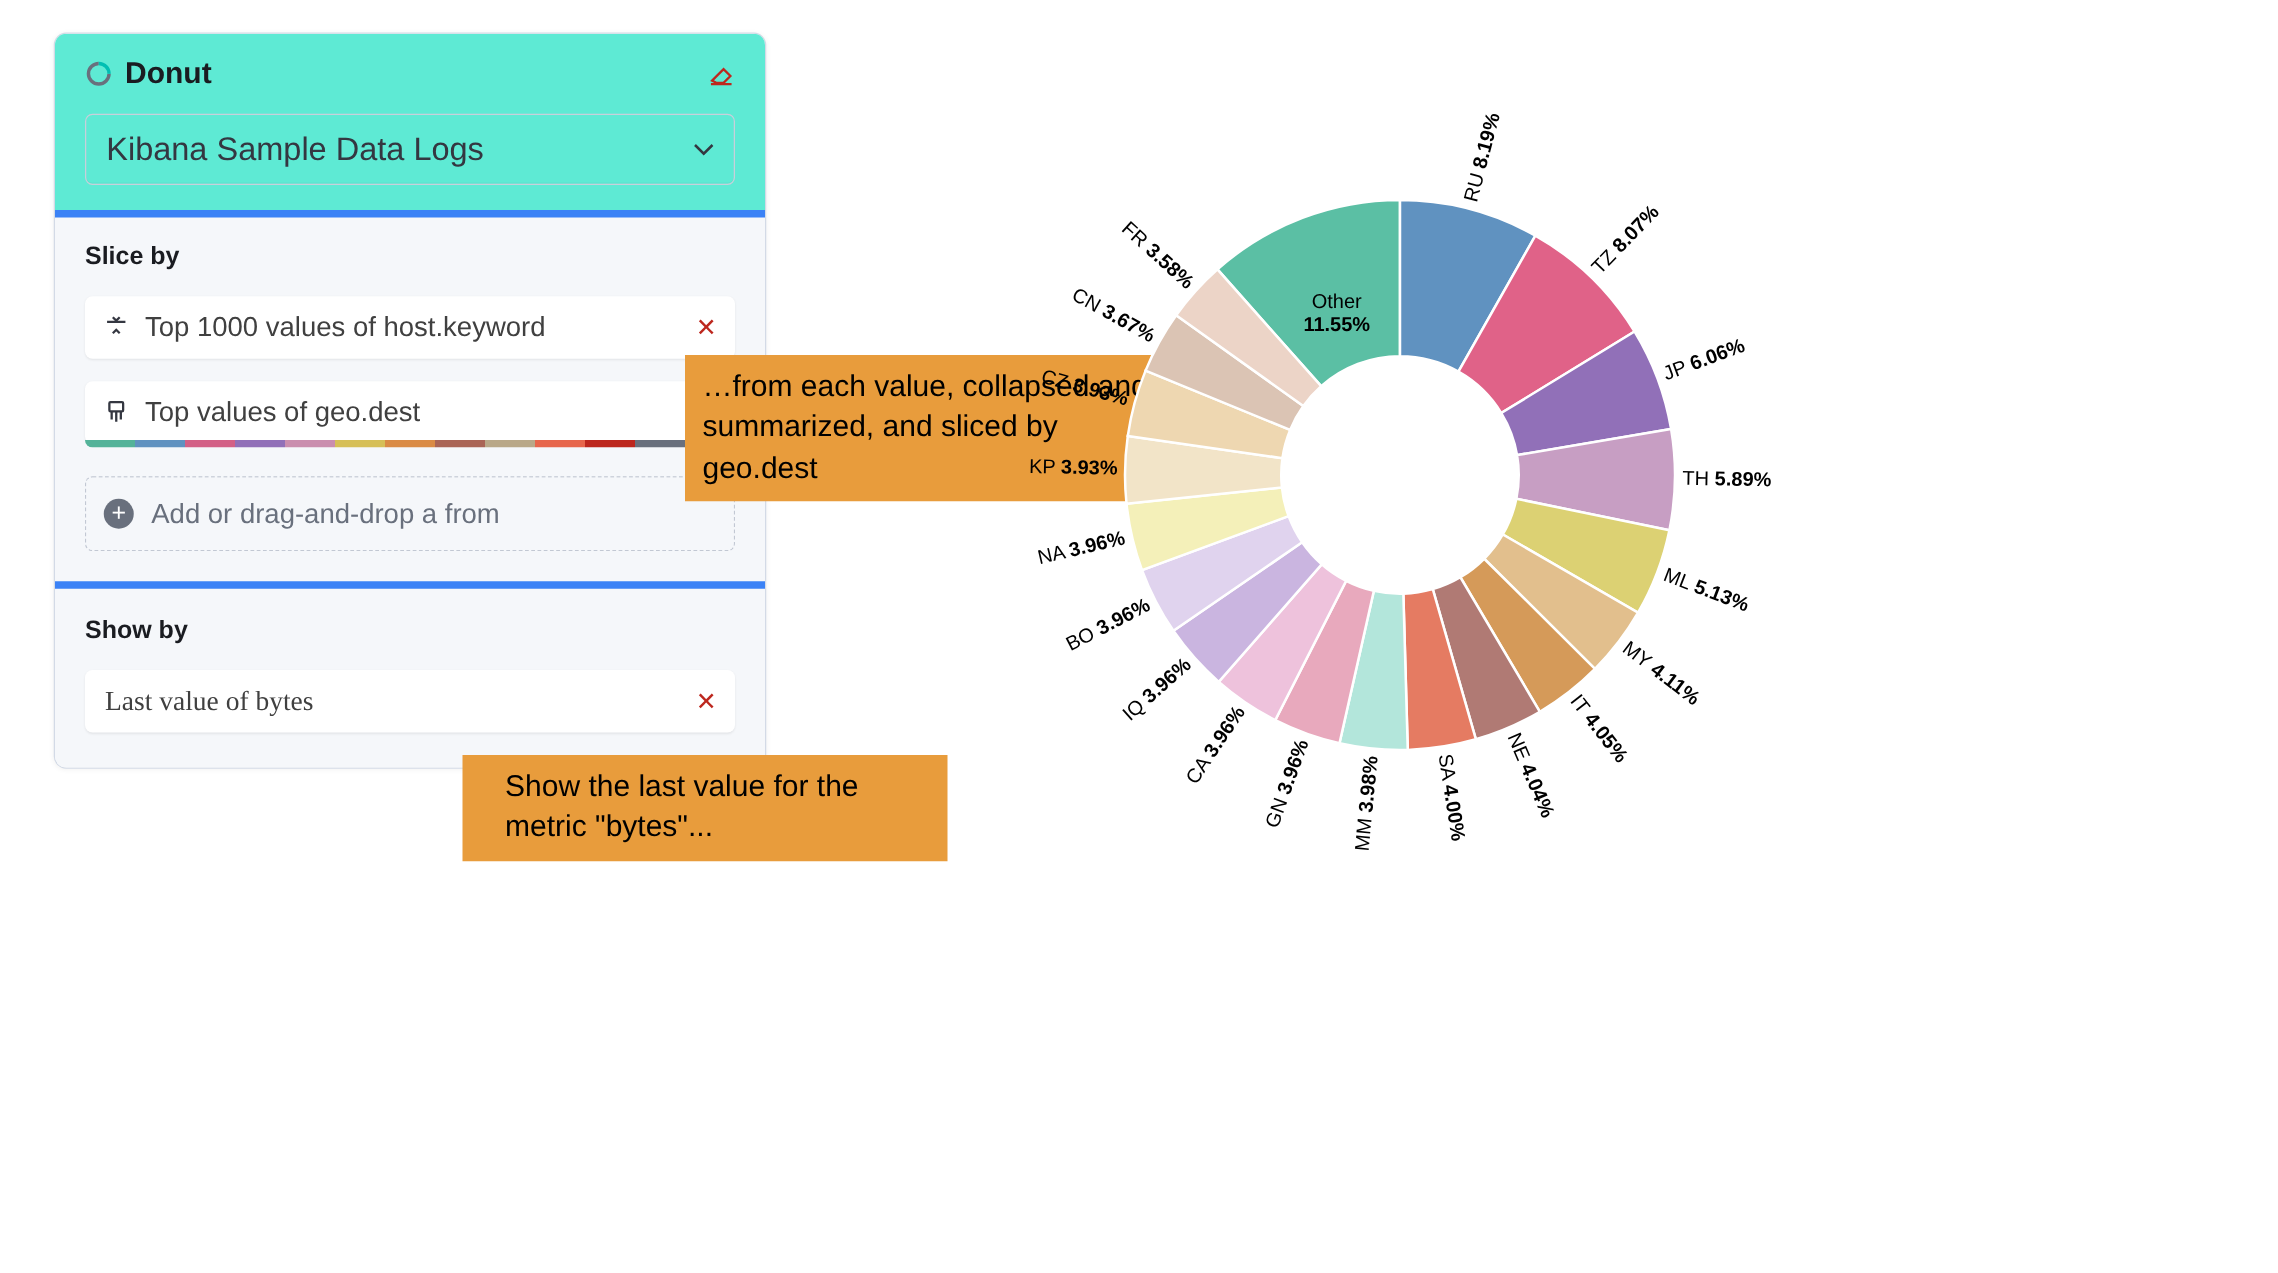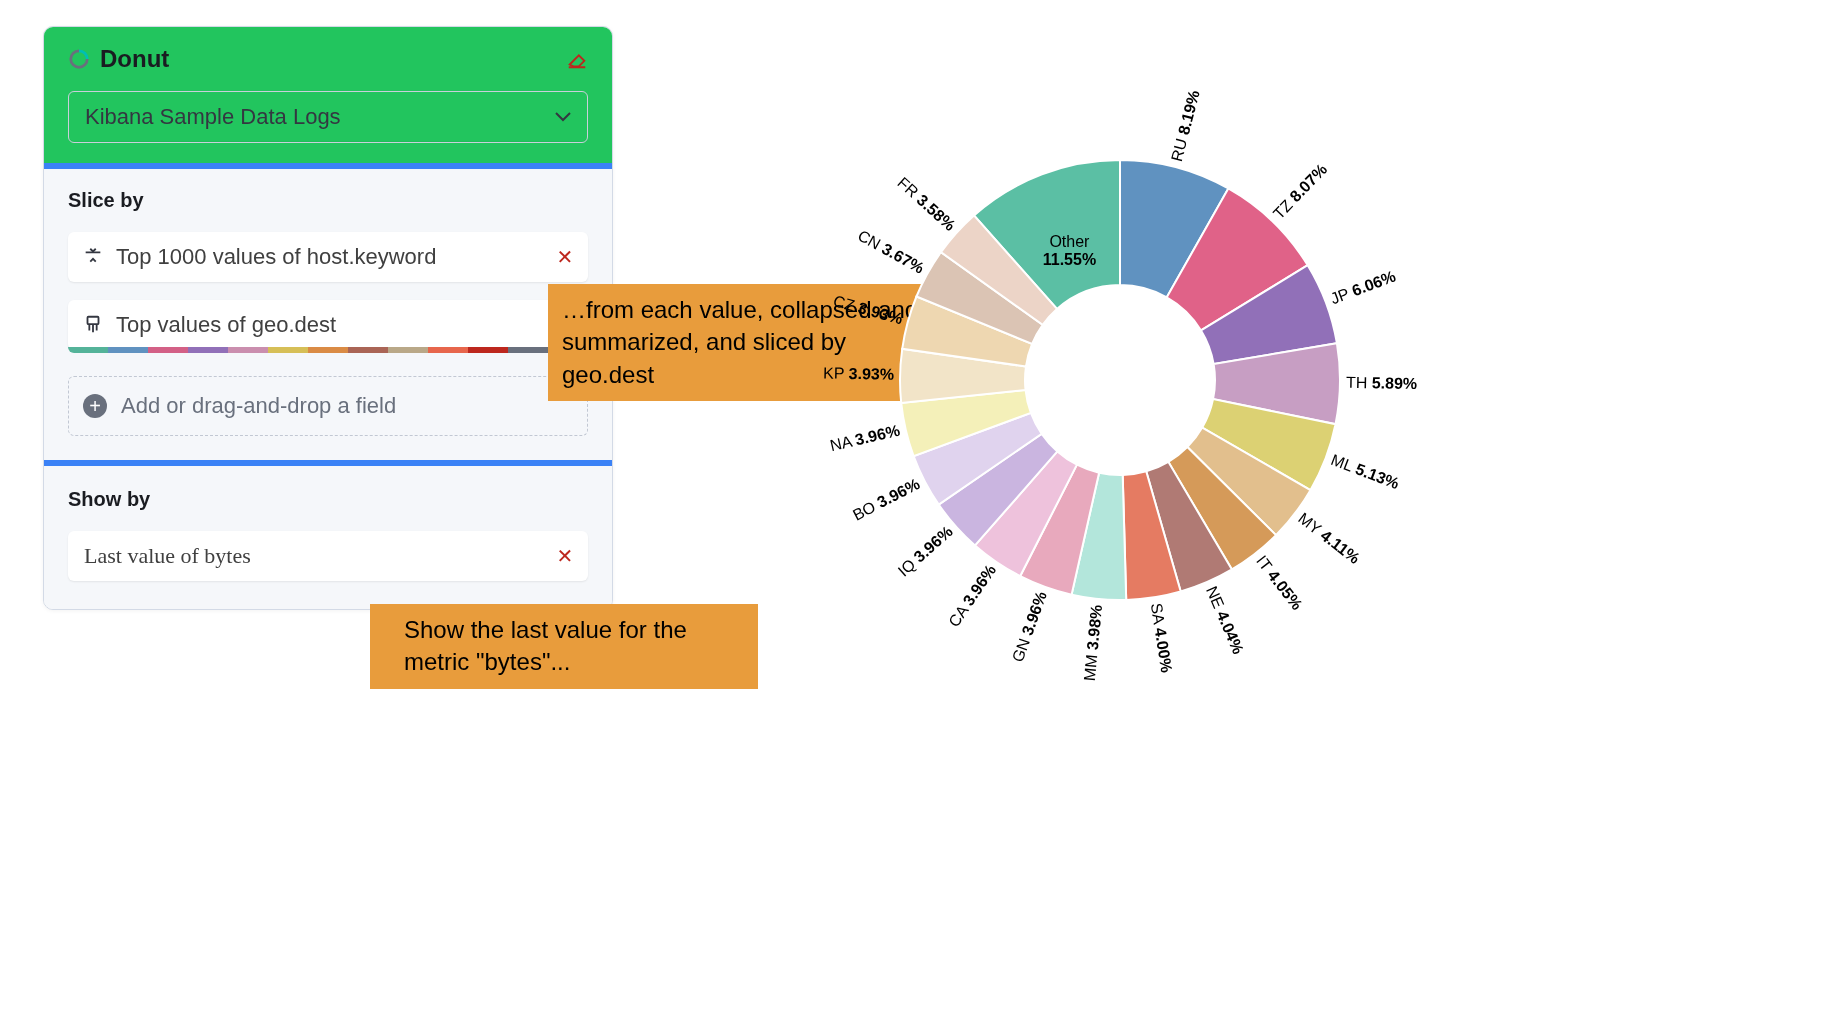--- a/index.html
+++ b/index.html
@@ -17,21 +17,21 @@
     left: 43px;
     top: 26px;
     width: 568px;
     border: 1px solid #d3dae6;
     border-radius: 10px;
     box-shadow: 0 1px 4px rgba(0,0,0,0.05);
     overflow: hidden;
     background: #fff;
   }
   .panel-header {
-    background: #22c55e;
+    background: #5eead4;
     padding: 18px 24px 20px 24px;
   }
   .panel-title-row {
     display: flex;
     align-items: center;
     gap: 10px;
     margin-bottom: 18px;
   }
   .panel-title {
     font-size: 24px;
@@ -44,21 +44,21 @@
     position: relative;
   }
   .eraser-icon {
     width: 22px;
     height: 22px;
   }
   .ds-select {
     border: 1px solid #c9cfda;
     border-radius: 6px;
     padding: 12px 16px;
-    font-size: 22px;
+    font-size: 26px;
     color: #343741;
     display: flex;
     align-items: center;
     justify-content: space-between;
     cursor: pointer;
     box-shadow: inset 0 -1px 0 rgba(0,0,0,0.03);
   }
   .chevron-down { width: 16px; height: 10px; }
   .section {
     background: #f5f7fa;
@@ -209,21 +209,21 @@
           <span style="background: rgb(185, 168, 136);"></span>
           <span style="background: rgb(231, 102, 76);"></span>
           <span style="background: rgb(189, 39, 30);"></span>
           <span style="background: rgb(105, 112, 125);"></span>
           <span style="background: rgb(125, 226, 209);"></span>
         </div>
     </div>
 
     <div class="drop-zone">
       <span class="plus-circle">+</span>
-      <span>Add or drag-and-drop a field</span>
+      <span>Add or drag-and-drop a from</span>
     </div>
   </div>
 
   <div class="section" style="padding-top:22px;">
     <div class="section-label">Show by</div>
     <div class="field-row" style="margin-bottom:4px;">
       <span class="field-link" style="margin-left:2px;font-family:Liberation Serif, serif;">Last value of bytes</span>
       <span class="remove-x">✕</span>
     </div>
   </div>

